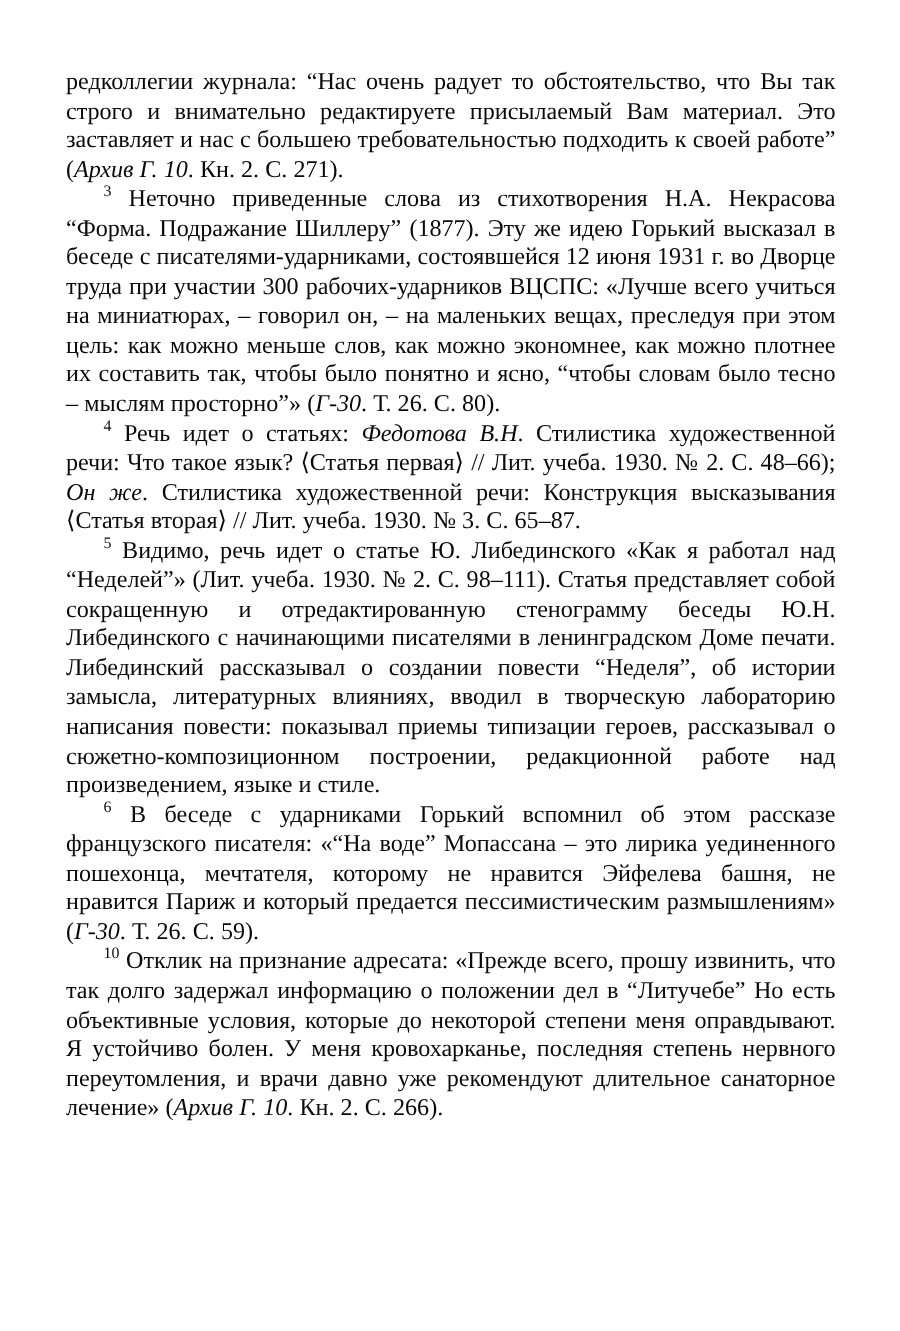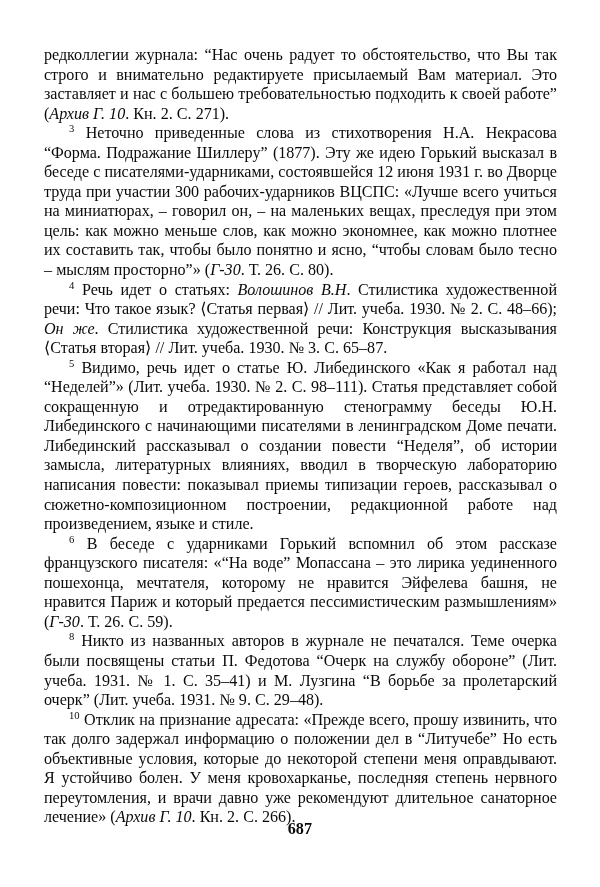--- a/index.html
+++ b/index.html
@@ -70,24 +70,22 @@
 <body>
 
 <div class="page">
 
   <div class="textblock">
 
     <p class="para" id="para-continuation">редколлегии журнала: “Нас очень радует то обстоятельство, что Вы так строго и внимательно редактируете присылаемый Вам материал. Это заставляет и нас с большею требовательностью подходить к своей работе” (<i class="ital">Архив Г. 10</i>. Кн. 2. С. 271).</p>
 
     <div id="footnotes-container">
         <p class="para indent" id="footnote-3"><sup class="fn">3</sup> Неточно приведенные слова из стихотворения Н.А. Некрасова “Форма. Подражание Шиллеру” (1877). Эту же идею Горький высказал в беседе с писателями-ударниками, состоявшейся 12 июня 1931 г. во Дворце труда при участии 300 рабочих-ударников ВЦСПС: «Лучше всего учиться на миниатюрах, – говорил он, – на маленьких вещах, преследуя при этом цель: как можно меньше слов, как можно экономнее, как можно плотнее их составить так, чтобы было понятно и ясно, “чтобы словам было тесно – мыслям просторно”» (<i class="ital">Г-30</i>. Т. 26. С. 80).</p>
-        <p class="para indent" id="footnote-4"><sup class="fn">4</sup> Речь идет о статьях: <i class="ital">Волошинов В.Н</i>. Стилистика художественной речи: Что такое язык? ⟨Статья первая⟩ // Лит. учеба. 1930. № 2. С. 48–66); <i class="ital">Он же</i>. Стилистика художественной речи: Конструкция высказывания ⟨Статья вторая⟩ // Лит. учеба. 1930. № 3. С. 65–87.</p>
+        <p class="para indent" id="footnote-4"><sup class="fn">4</sup> Речь идет о статьях: <i class="ital">Федотова В.Н</i>. Стилистика художественной речи: Что такое язык? ⟨Статья первая⟩ // Лит. учеба. 1930. № 2. С. 48–66); <i class="ital">Он же</i>. Стилистика художественной речи: Конструкция высказывания ⟨Статья вторая⟩ // Лит. учеба. 1930. № 3. С. 65–87.</p>
         <p class="para indent" id="footnote-5"><sup class="fn">5</sup> Видимо, речь идет о статье Ю. Либединского «Как я работал над “Неделей”» (Лит. учеба. 1930. № 2. С. 98–111). Статья представляет собой сокращенную и отредактированную стенограмму беседы Ю.Н. Либединского с начинающими писателями в ленинградском Доме печати. Либединский рассказывал о создании повести “Неделя”, об истории замысла, литературных влияниях, вводил в творческую лабораторию написания повести: показывал приемы типизации героев, рассказывал о сюжетно-композиционном построении, редакционной работе над произведением, языке и стиле.</p>
         <p class="para indent" id="footnote-6"><sup class="fn">6</sup> В беседе с ударниками Горький вспомнил об этом рассказе французского писателя: «“На воде” Мопассана – это лирика уединенного пошехонца, мечтателя, которому не нравится Эйфелева башня, не нравится Париж и который предается пессимистическим размышлениям» (<i class="ital">Г-30</i>. Т. 26. С. 59).</p>
-        <p class="para indent" id="footnote-8"><sup class="fn">8</sup> Никто из названных авторов в журнале не печатался. Теме очерка были посвящены статьи П. Федотова “Очерк на службу обороне” (Лит. учеба. 1931. № 1. С. 35–41) и М. Лузгина “В борьбе за пролетарский очерк” (Лит. учеба. 1931. № 9. С. 29–48).</p>
         <p class="para indent" id="footnote-10"><sup class="fn">10</sup> Отклик на признание адресата: «Прежде всего, прошу извинить, что так долго задержал информацию о положении дел в “Литучебе”  Но есть объективные условия, которые до некоторой степени меня оправдывают. Я устойчиво болен. У меня кровохарканье, последняя степень нервного переутомления, и врачи давно уже рекомендуют длительное санаторное лечение» (<i class="ital">Архив Г. 10</i>. Кн. 2. С. 266).</p>
       </div>
 
   </div>
 
-  <div class="pagenum">687</div>
 
 </div>
 
 </body></html>

